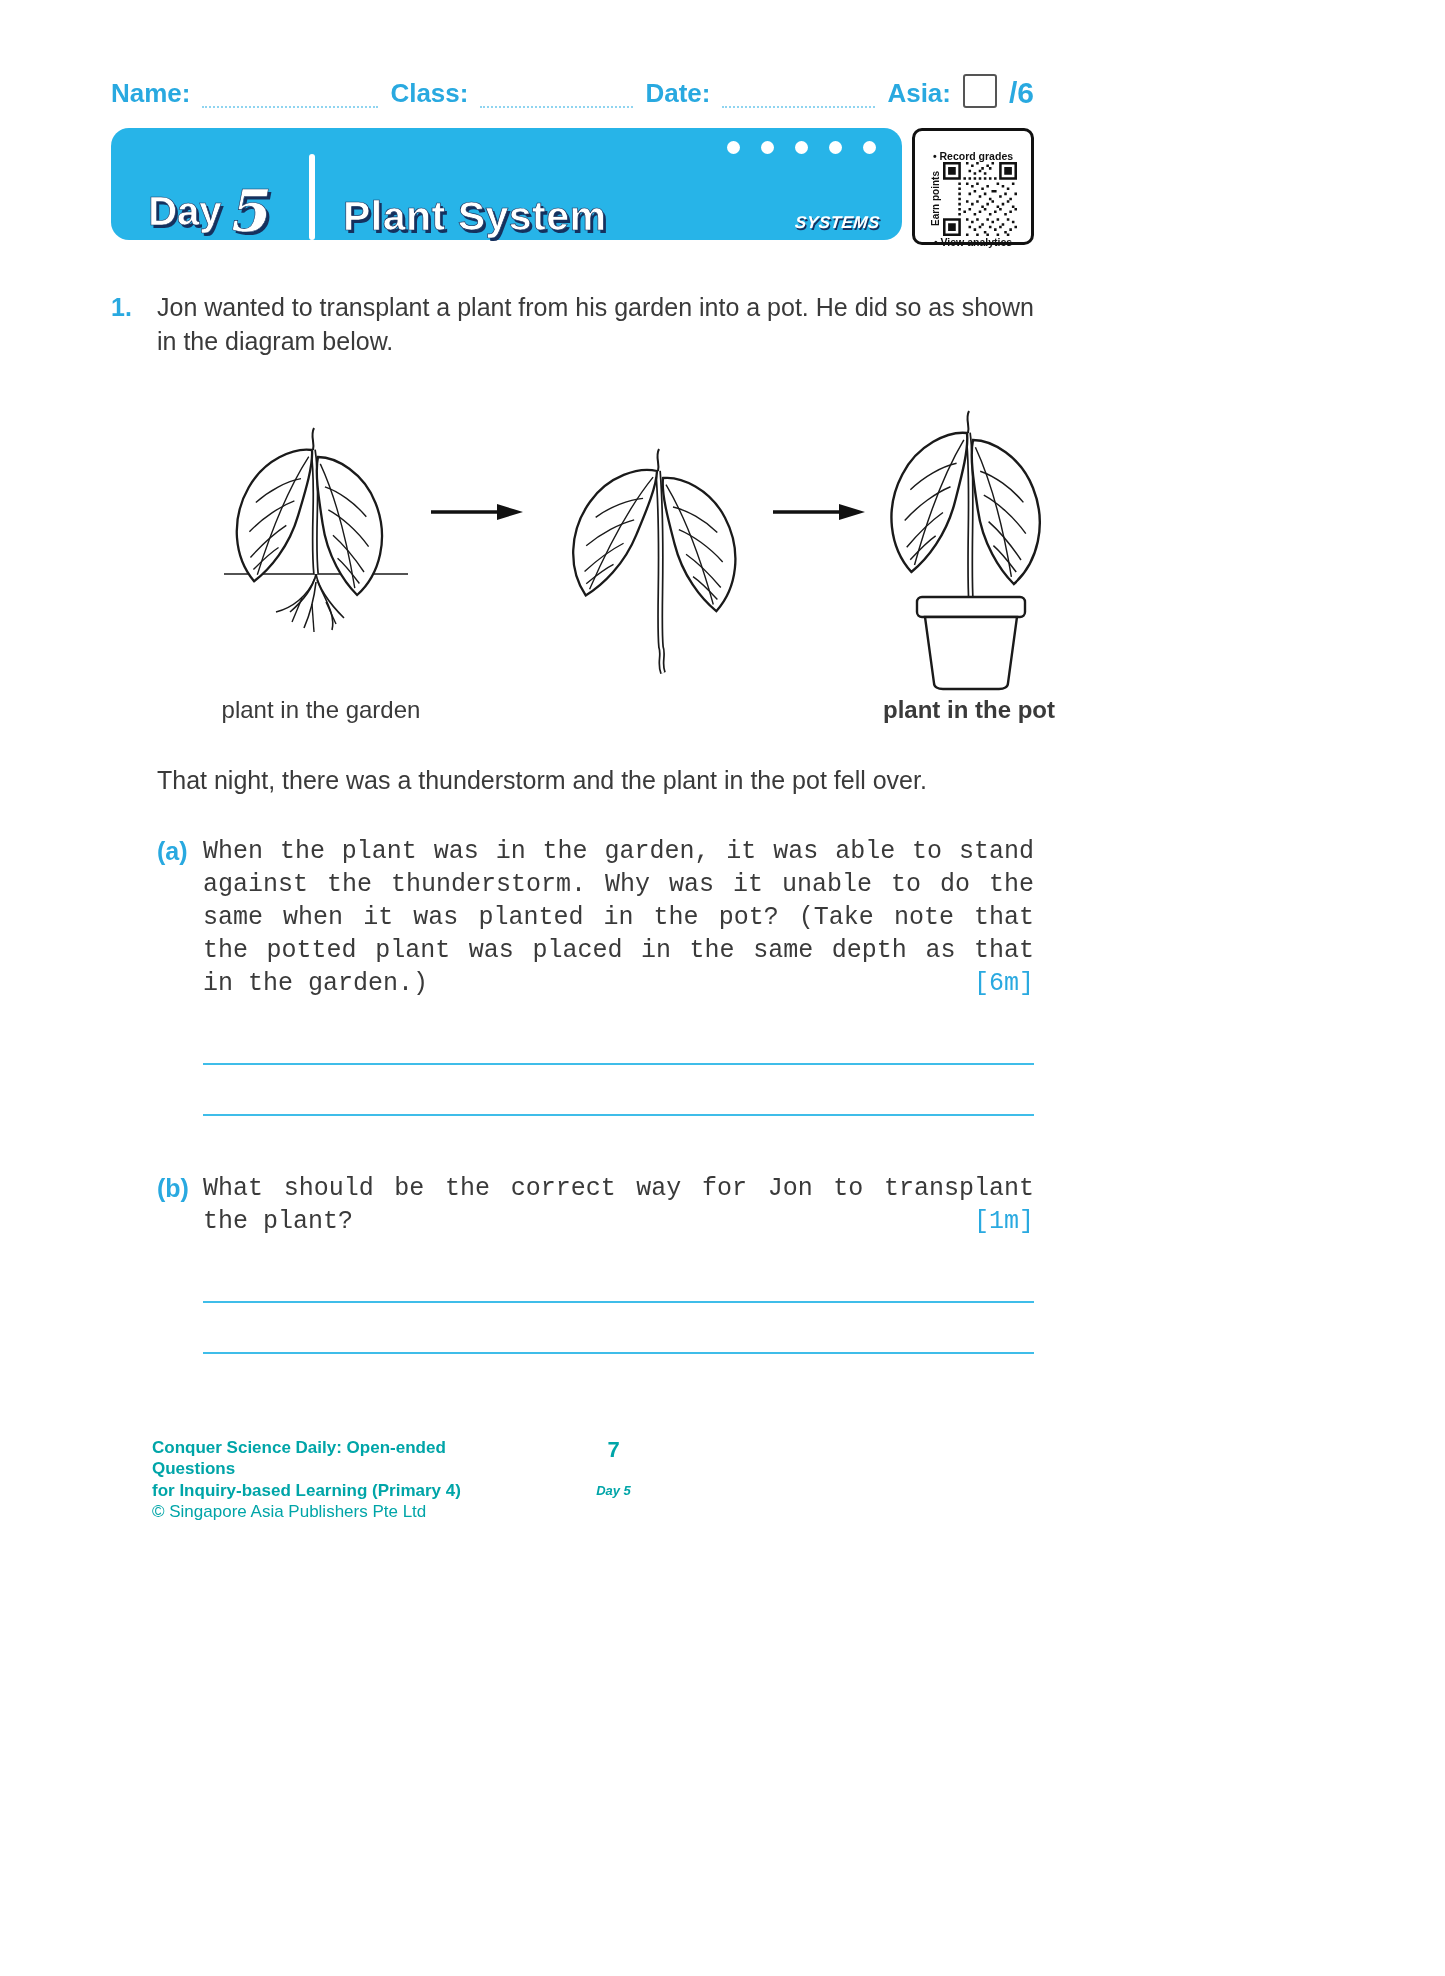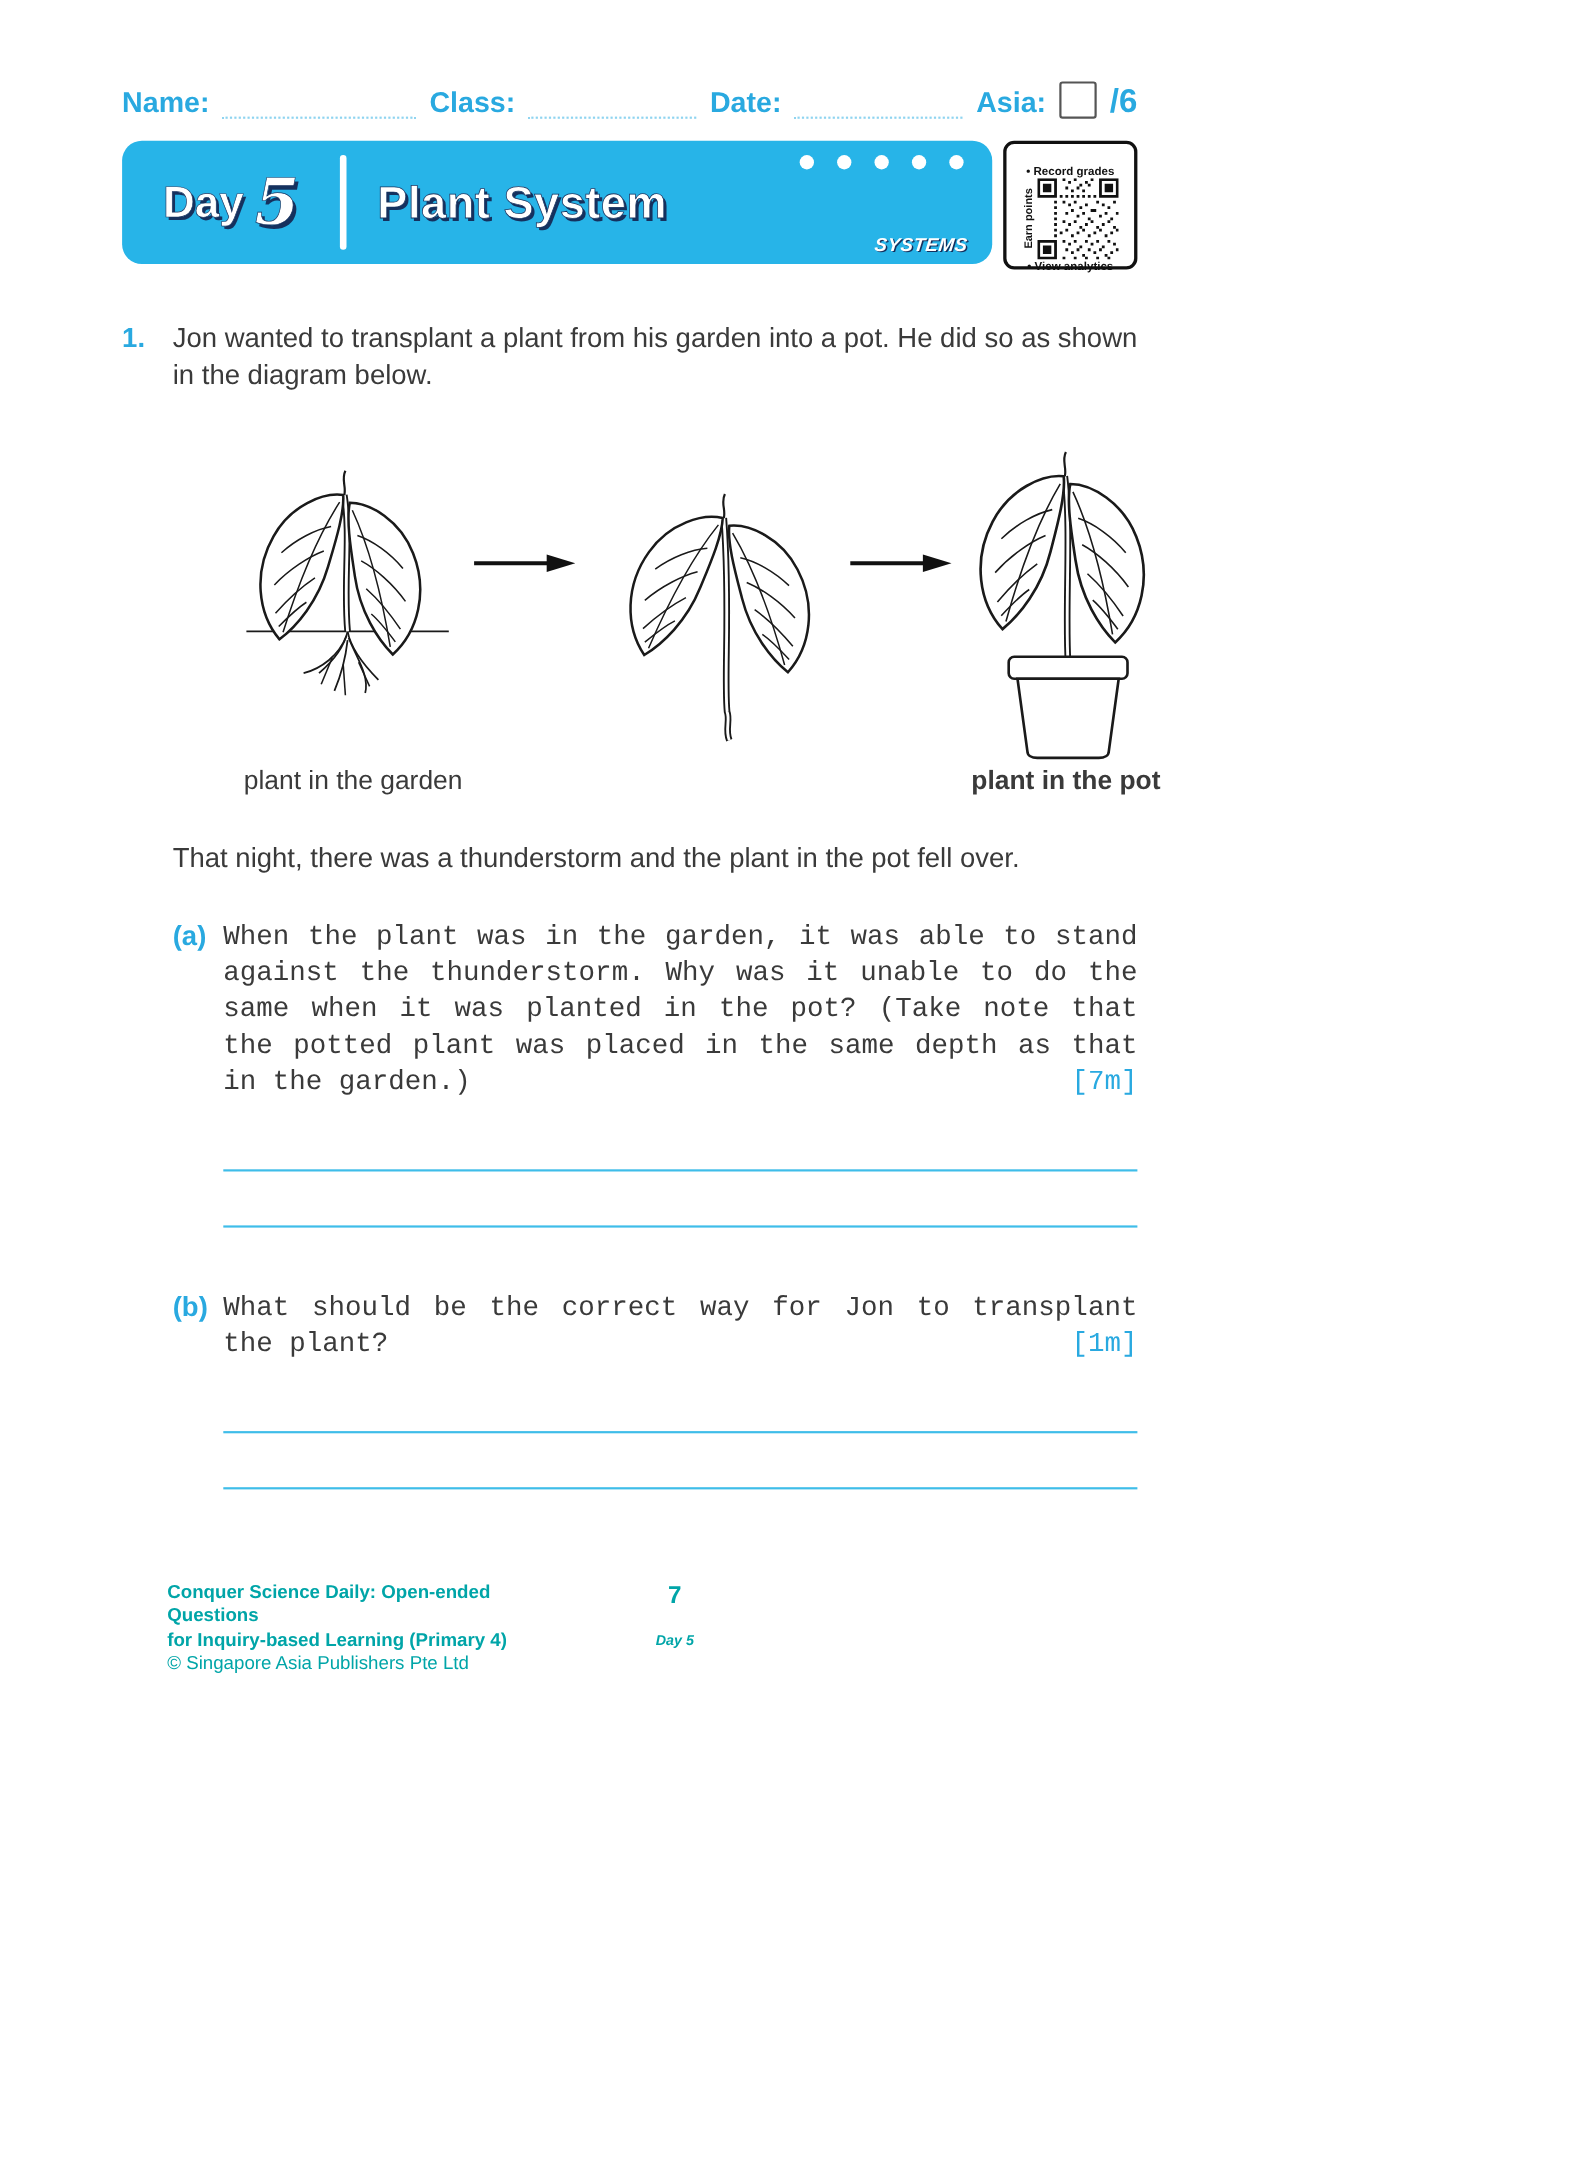--- a/index.html
+++ b/index.html
@@ -15,21 +15,21 @@
          font-size:26px; font-weight:bold; color:#29a9e0; }
   .hdr .lbl { line-height:1; padding-bottom:2px; }
   .fill-line { border-bottom:2px dotted #8fd4f0; height:22px; }
   .fl-name { flex:1.15; } .fl-class { flex:1; } .fl-date { flex:1; }
   .marks-box { width:30px; height:30px; border:2px solid #555; border-radius:3px; background:#fff; }
   .marks-total { font-size:30px; font-weight:bold; color:#29a9e0; line-height:1; }
 
   
   .banner-row { display:flex; gap:10px; margin-top:20px; }
   .banner { position:relative; flex:1; height:112px; background:#27b4e8;
-            border-radius:18px; display:flex; align-items:center; }
+            border-radius:18px; display:flex; align-items:flex-end; }
   .day-block { width:198px; display:flex; align-items:center; justify-content:center; gap:10px; }
   .day-word { font-size:40px; font-weight:bold; color:#fff;
               text-shadow:2.5px 3px 0 #15315e; -webkit-text-stroke:0.6px #15315e; }
   .day-num  { font-family:"DejaVu Serif","Liberation Serif",serif; font-style:italic; font-weight:bold;
               font-size:58px; color:#fff; text-shadow:3px 3px 0 #15315e; -webkit-text-stroke:0.6px #15315e; line-height:1; }
   .banner-divider { width:6px; height:86px; background:#fff; border-radius:3px; }
   .banner-title { margin-left:28px; font-size:41px; font-weight:bold; color:#fff; letter-spacing:0.5px;
                   text-shadow:2.5px 3px 0 #15315e; -webkit-text-stroke:0.7px #15315e; }
   .banner-dots { position:absolute; top:13px; right:26px; display:flex; gap:21px; }
   .banner-dots span { width:13px; height:13px; border-radius:50%; background:#fff; }
@@ -200,21 +200,21 @@
       <span class="cap cap-left">plant in the garden</span>
       <span class="cap cap-right">plant in the pot</span>
     </div>
 
     <div class="context">That night, there was a thunderstorm and the plant in the pot fell over.</div>
 
     <div class="part">
       <div class="part-label">(a)</div>
       <div class="part-body">
         <span>When the plant was in the garden, it was able to stand against the thunderstorm. Why was it unable to do the same when it was planted in the pot? (Take note that the potted plant was placed in the same depth as that in the garden.)</span>
-        <span class="marks">[7m]</span>
+        <span class="marks">[6m]</span>
       </div>
     </div>
     <div class="answers">
       <div class="ans-line"></div>
       <div class="ans-line"></div>
     </div>
 
     <div class="part" style="margin-top:56px;">
       <div class="part-label">(b)</div>
       <div class="part-body">

